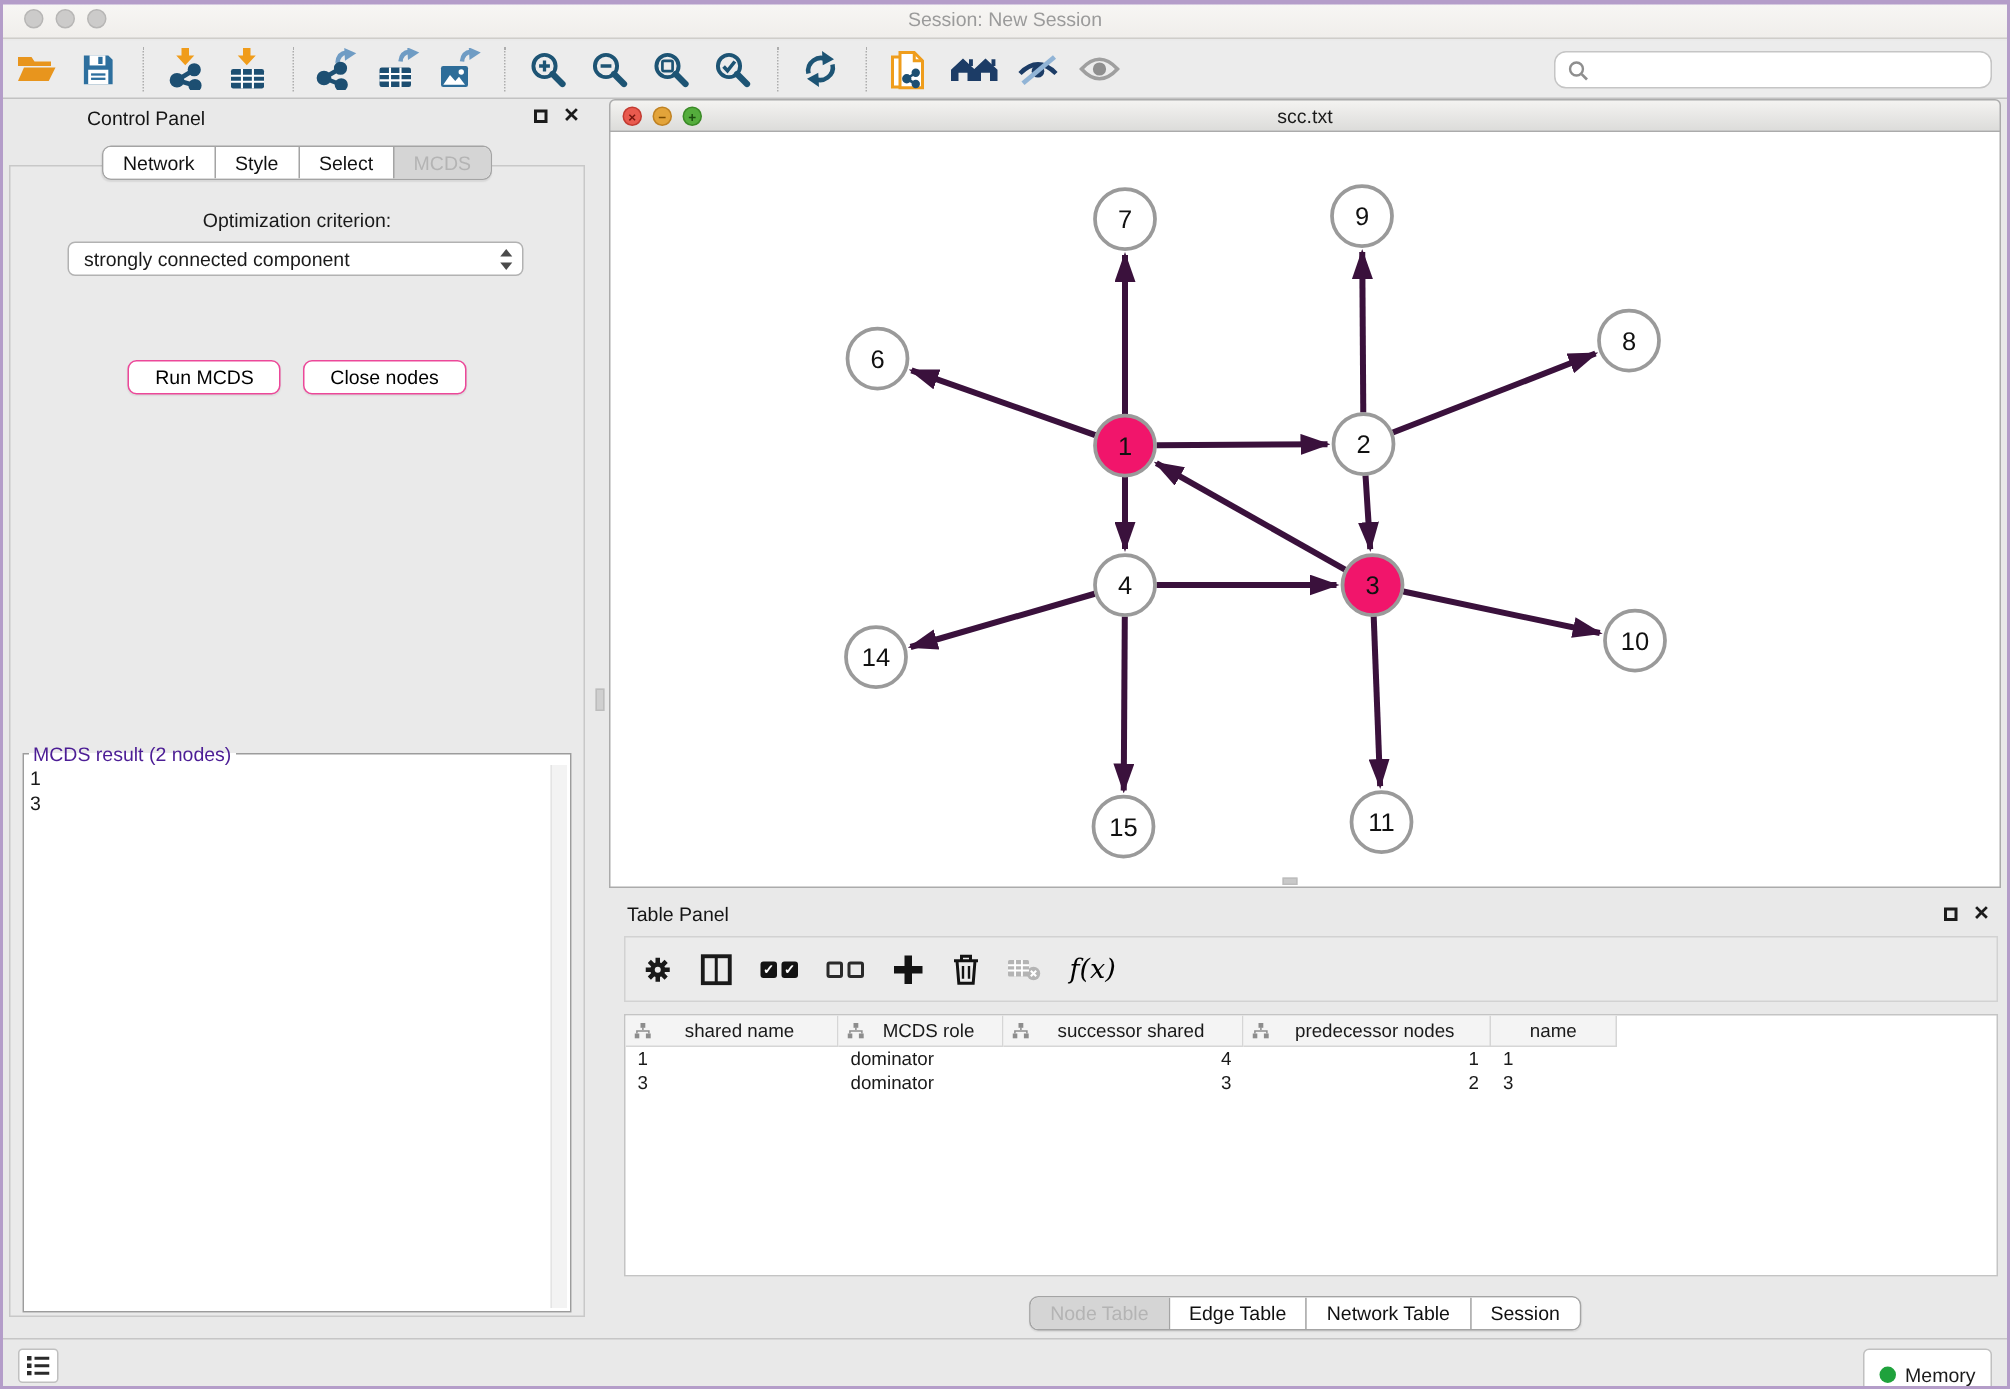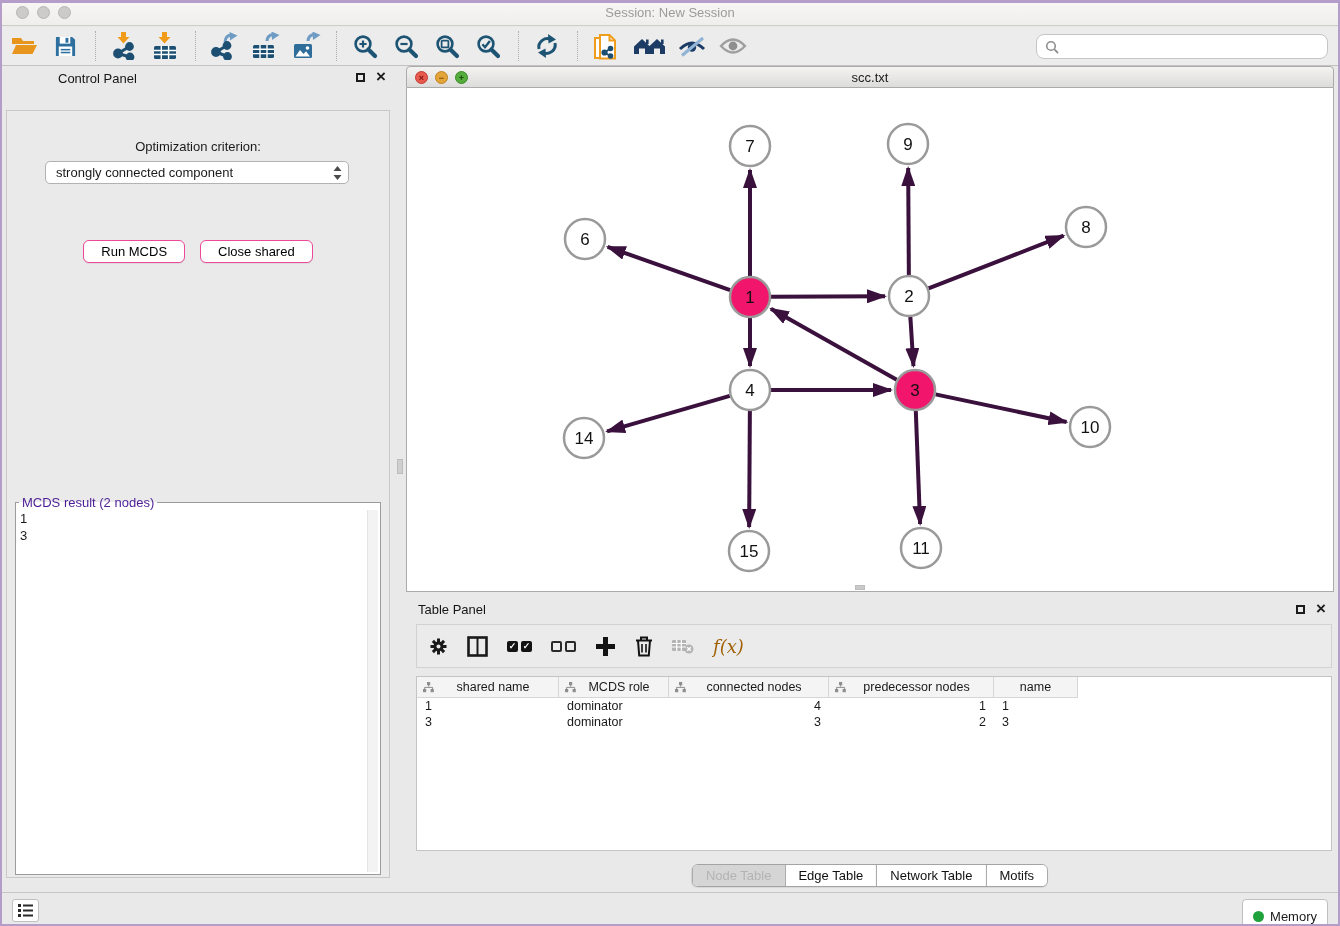--- a/index.html
+++ b/index.html
@@ -74,21 +74,21 @@
   
   .table-panel { position:absolute; left:406px; top:598px; width:928px; height:290px; }
   .tp-head { position:relative; height:24px; }
   .tp-head .panel-title { position:absolute; left:12px; top:4px; }
   .tp-toolbar { position:absolute; left:10px; width:916px; top:26px; height:44px; border:1px solid #d2d2d2;
     background:#ebebeb; display:flex; align-items:center; padding-left:12px; gap:19px; }
   .tp-ico { display:flex; align-items:center; gap:3px; }
   .cb { width:11px; height:11px; border-radius:2px; background:#131313; color:#fff; font-size:9px; font-weight:bold;
     display:inline-flex; align-items:center; justify-content:center; }
   .cbo { width:11px; height:11px; border:2px solid #2a2a2a; border-radius:2px; background:transparent; }
-  .fx { font-family:"DejaVu Serif", serif; font-style:italic; color:#a16207; font-size:18px; }
+  .fx { font-family:"DejaVu Serif", serif; font-style:italic; color:#000000; font-size:18px; }
   .tp-table { position:absolute; left:10px; width:916px; top:78px; height:175px; background:#fff; border:1px solid #c4c4c4; overflow:hidden; }
   .thead { display:flex; height:21px; }
   .th { display:flex; align-items:center; font-size:12.5px; background:#f4f4f4;
     border-right:1px solid #d6d6d6; border-bottom:1px solid #d6d6d6; padding-left:6px; }
   .th span { flex:1; text-align:center; padding-right:6px; }
   .tr { display:flex; height:16px; align-items:center; font-size:12.5px; }
   .td { padding:0 8px; white-space:nowrap; overflow:hidden; }
   .tp-tabs { position:absolute; left:50%; transform:translateX(-50%); top:266px; }
 
   
@@ -260,32 +260,38 @@
     <input type="text" value="" style="">
   </div>
 </div>
 
 <div class="control-panel">
   <div class="cp-head">
     <span class="panel-title">Control Panel</span>
     <span class="float-btn" style="right:31px; top:7px;"></span>
     <span class="close-btn" style="right:10px; top:4px;">×</span>
   </div>
+  <div class="seg-ctl cp-tabs">
+      <span class="seg">Network</span>
+      <span class="seg">Style</span>
+      <span class="seg">Select</span>
+      <span class="seg sel">MCDS</span>
+    </div>
   <div class="cp-body">
     <div class="opt-label">Optimization criterion:</div>
     <div class="dropdown">
       <span class="dd-text">strongly connected component</span>
       <svg width="9" height="16" viewBox="0 0 9 16">
         <polygon points="4.5,1 8.5,6 0.5,6" fill="#4a4a4a"></polygon>
         <polygon points="4.5,15 8.5,10 0.5,10" fill="#4a4a4a"></polygon>
       </svg>
     </div>
     <div class="btn-row">
       <button class="mac-btn">Run MCDS</button>
-      <button class="mac-btn">Close shared</button>
+      <button class="mac-btn">Close nodes</button>
     </div>
     <fieldset class="result-fs">
       <legend>MCDS result (2 nodes)</legend>
       <pre class="result-text">1
 3</pre>
       <div class="result-scroll"></div>
     </fieldset>
   </div>
 </div>
 
@@ -430,21 +436,21 @@
         </div>
         <div class="th" style="width: 160px;">
           <svg width="11" height="11" viewBox="0 0 11 11">
             <path d="M5.6 3 v1.6 M1.6 7 V5.4 h8 V7" stroke="#8d8d8d" fill="none" stroke-width="1"></path>
             <g fill="#8d8d8d">
               <rect x="4" y="0" width="3.2" height="3.2"></rect>
               <rect x="0" y="7" width="3.2" height="3.2"></rect>
               <rect x="7.6" y="7" width="3.2" height="3.2"></rect>
             </g>
           </svg>
-          <span>connected nodes</span>
+          <span>successor shared</span>
         </div>
         <div class="th" style="width: 165px; align-items: center;">
           <svg width="11" height="11" viewBox="0 0 11 11">
             <path d="M5.6 3 v1.6 M1.6 7 V5.4 h8 V7" stroke="#8d8d8d" fill="none" stroke-width="1"></path>
             <g fill="#8d8d8d">
               <rect x="4" y="0" width="3.2" height="3.2"></rect>
               <rect x="0" y="7" width="3.2" height="3.2"></rect>
               <rect x="7.6" y="7" width="3.2" height="3.2"></rect>
             </g>
           </svg>
@@ -468,21 +474,21 @@
           <div class="td" style="width: 160px; text-align: right;">3</div>
           <div class="td" style="width: 165px; text-align: right;">2</div>
           <div class="td" style="width: 84px; text-align: left;">3</div>
         </div>
       </div>
   </div>
   <div class="seg-ctl tp-tabs">
       <span class="seg sel">Node Table</span>
       <span class="seg">Edge Table</span>
       <span class="seg">Network Table</span>
-      <span class="seg">Motifs</span>
+      <span class="seg">Session</span>
     </div>
 </div>
 
 <div class="statusbar">
   <div class="sq-btn">
     <svg width="15" height="13" viewBox="0 0 15 13">
       <g fill="#2a2a2a">
         <rect x="0" y="0" width="3" height="3"></rect>
           <rect x="5" y="0.5" width="10" height="2"></rect>
         <rect x="0" y="5" width="3" height="3"></rect>

